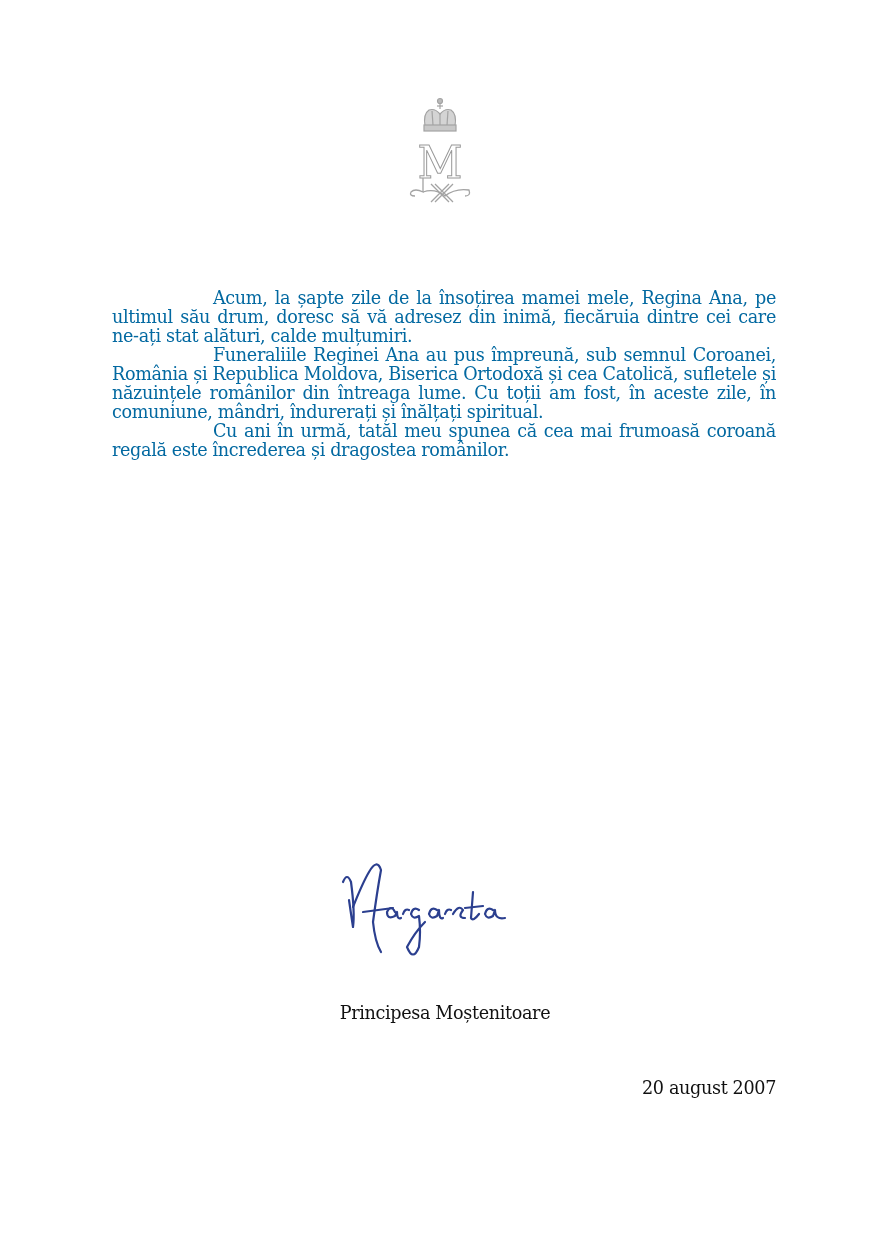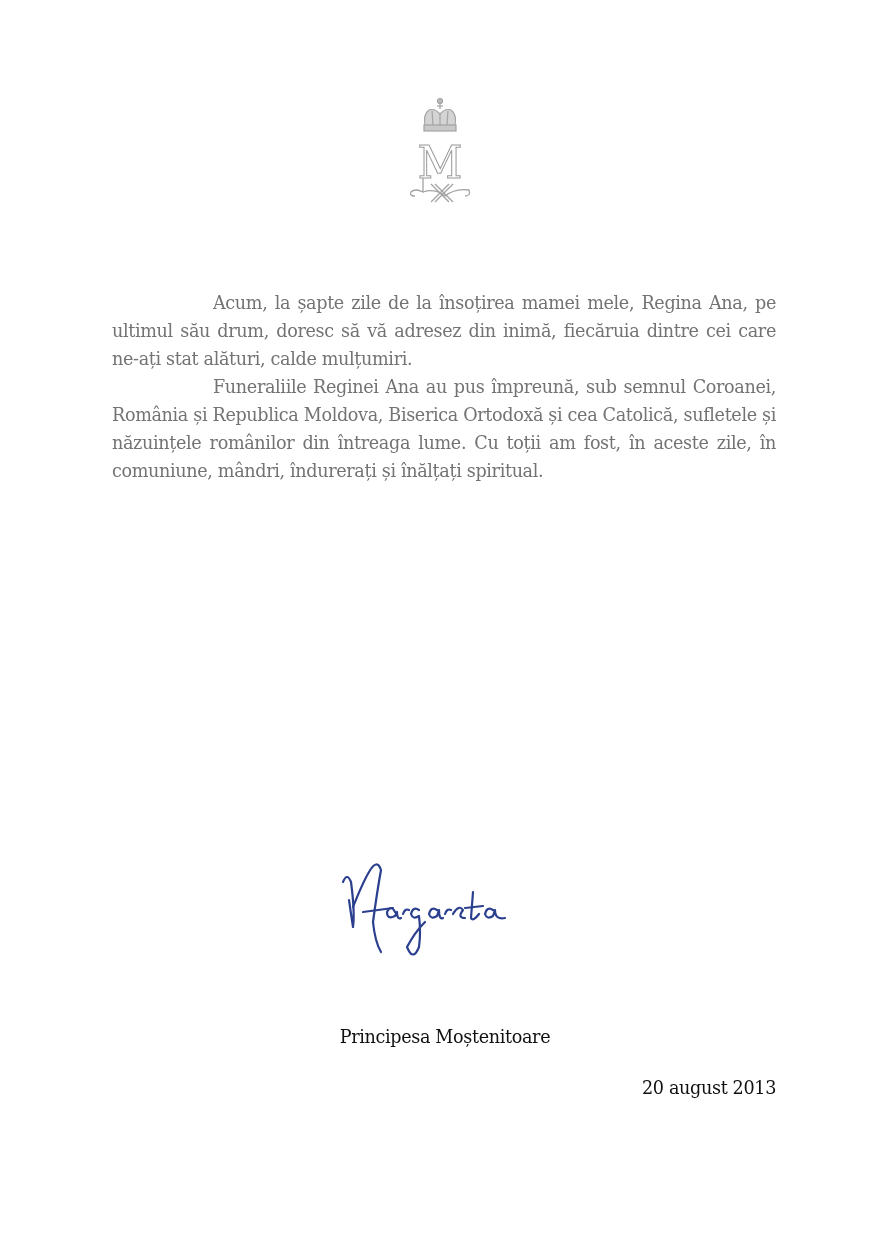--- a/index.html
+++ b/index.html
@@ -2,30 +2,29 @@
 <html><head>
   <meta charset="utf-8">
   <style>
     html, body { margin: 0; padding: 0; background: #ffffff; }
     body { width: 873px; height: 1240px; position: relative; overflow: hidden; }
     .page { position: absolute; left: 0; top: 0; width: 873px; height: 1240px; background: #fff; }
     .monogram { position: absolute; left: 405px; top: 92px; width: 70px; height: 118px; }
     .body-text {
       position: absolute; left: 112px; top: 289px; width: 664px;
       font-family: "DejaVu Serif", "Liberation Serif", serif;
-      font-size: 17.6px; line-height: 28px; color: #737373;
+      font-size: 17.6px; line-height: 19px; color: #0369a1;
       letter-spacing: -0.35px;
     }
     .body-text p { margin: 0; text-align: justify; text-indent: 101px; }
     .signature { position: absolute; left: 333px; top: 852px; width: 200px; height: 115px; }
     .sig-block {
       position: absolute; left: 300px; top: 1000px; width: 290px; text-align: center;
       font-family: "DejaVu Serif", "Liberation Serif", serif; font-size: 17.6px; line-height: 26px; color: #111;
       letter-spacing: -0.35px;
-      margin-top: 24px;
     }
     .date {
       position: absolute; right: 97px; top: 1078px;
       font-family: "DejaVu Serif", "Liberation Serif", serif; font-size: 17.6px; color: #111;
       letter-spacing: -0.35px;
     }
   </style>
 </head>
 <body>
 
@@ -47,20 +46,21 @@
     <g fill="none" stroke="#a3a3a3" stroke-width="1.3">
       <path d="M18 86 L18 100 Q10 96 6 100 Q4 104 10 104"></path>
       <path d="M18 100 Q30 96 40 104 Q50 96 64 98 Q66 104 60 104"></path>
       <path d="M26 92 L44 110 M30 92 L48 110 M44 92 L26 110 M48 92 L30 110"></path>
     </g>
   </svg>
 
   <div class="body-text">
     <p>Acum, la șapte zile de la însoțirea mamei mele, Regina Ana, pe ultimul său drum, doresc să vă adresez din inimă, fiecăruia dintre cei care ne-ați stat alături, calde mulțumiri.</p>
     <p>Funeraliile Reginei Ana au pus împreună, sub semnul Coroanei, România și Republica Moldova, Biserica Ortodoxă și cea Catolică, sufletele și năzuințele românilor din întreaga lume. Cu toții am fost, în aceste zile, în comuniune, mândri, îndurerați și înălțați spiritual.</p>
+    <p>Cu ani în urmă, tatăl meu spunea că cea mai frumoasă coroană regală este încrederea și dragostea românilor.</p>
   </div>
 
   <svg class="signature" viewBox="0 0 200 115">
     <g fill="none" stroke="#2b3f8f" stroke-width="2.2" stroke-linecap="round" stroke-linejoin="round">
       <path d="M10 30 Q14 20 18 30 Q22 60 20 75 Q18 62 16 48"></path>
       <path d="M20 55 Q30 30 36 20 Q44 6 48 18 Q44 40 40 70 Q42 90 48 100"></path>
       <path d="M30 60 L60 56"></path>
       <path d="M62 60 Q58 52 54 60 Q54 68 62 64 L64 60 Q64 68 68 66"></path>
       <path d="M70 62 Q72 56 76 58"></path>
       <path d="M86 58 Q80 54 78 62 Q80 68 86 64 Q88 80 86 95 Q80 110 74 95 Q82 80 92 70"></path>
@@ -70,14 +70,14 @@
       <path d="M140 40 L138 66 Q140 70 146 62"></path>
       <path d="M132 56 L150 54"></path>
       <path d="M160 58 Q154 54 152 62 Q154 68 160 64 L162 58 Q162 68 172 66"></path>
     </g>
   </svg>
 
   <div class="sig-block">
     <div>Principesa Moștenitoare</div>
   </div>
 
-  <div class="date">20 august 2013</div>
+  <div class="date">20 august 2007</div>
 </div>
 
 </body></html>

